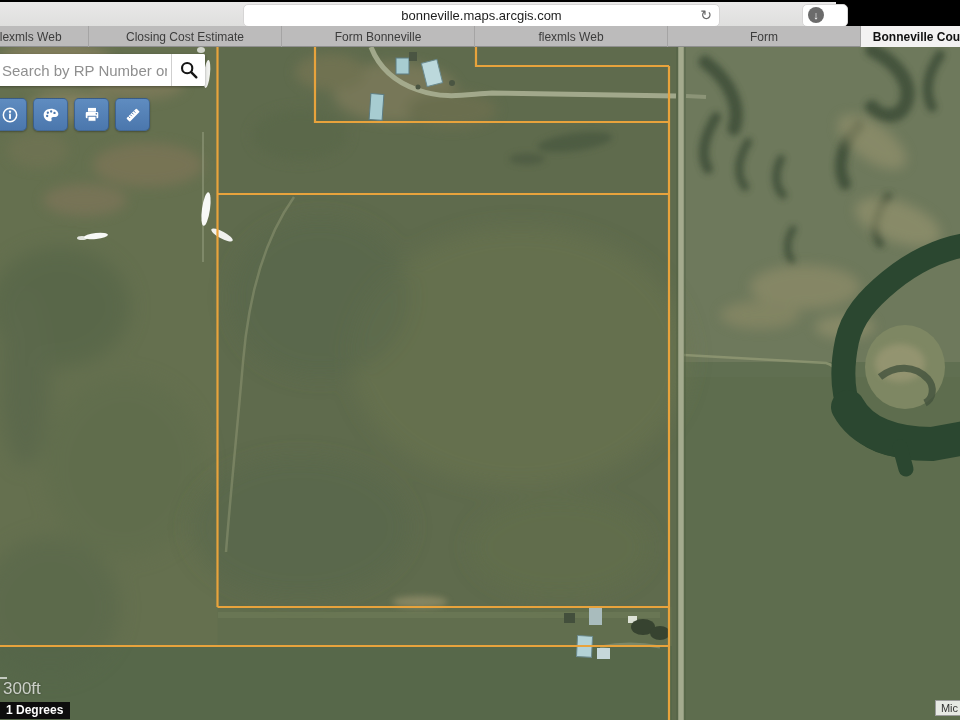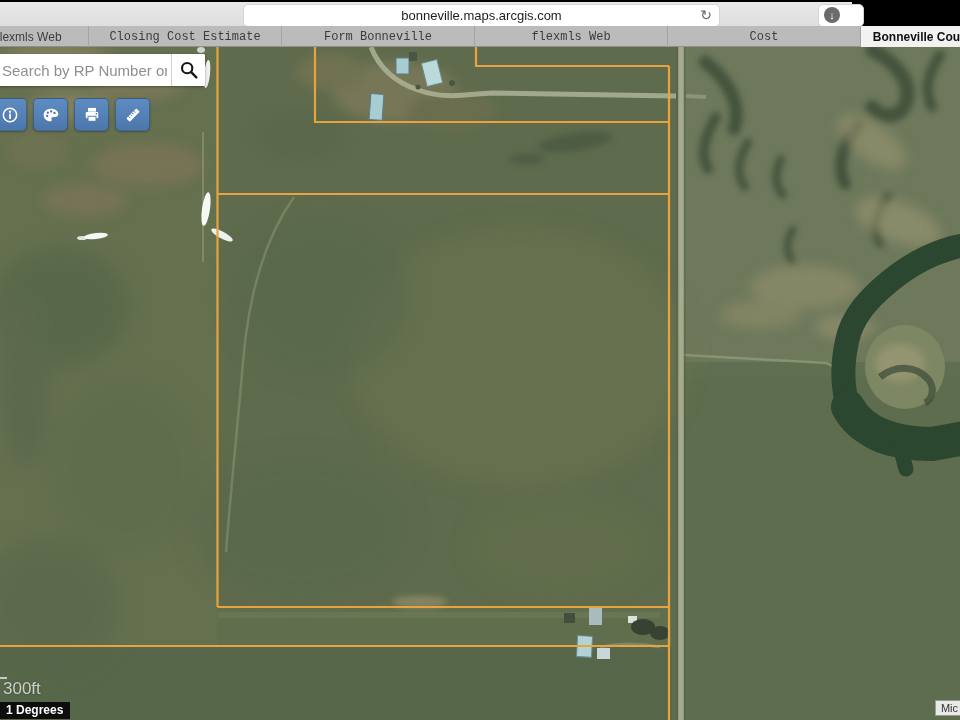--- a/index.html
+++ b/index.html
@@ -4,21 +4,21 @@
 <style>
   html,body{margin:0;padding:0;}
   body{
     width:960px;height:720px;overflow:hidden;position:relative;
     font-family:"Liberation Sans",sans-serif;background:#000;
   }
   
   .topbar{
     position:absolute;left:0;top:2px;width:836px;height:26px;
     background:linear-gradient(var(--chrome-bg,#e9e8e8),#dededd);
-    border-bottom:1px solid #c0bfbf;z-index:40;padding-left:16px;
+    border-bottom:1px solid #c0bfbf;z-index:40;
   }
   .urlfield{
     position:absolute;left:243px;top:2px;width:475px;height:21px;
     background:#fff;border:1px solid #d6d5d5;border-radius:5px;
     font-size:13px;color:#1d1d1d;text-align:center;line-height:21px;
   }
   .reload{
     position:absolute;right:7px;top:0;height:21px;line-height:20px;
     font-size:14px;color:#666;cursor:default;
   }
@@ -37,21 +37,21 @@
     background:var(--tab-bar-bg,#bcbbbb);z-index:40;display:flex;
     margin:0;border-bottom:1px solid #8f8f8f;box-sizing:border-box;
   }
   .tabrow{display:flex;margin-left:-30px;width:1020px;}
   .tab{
     height:21px;display:flex;align-items:center;justify-content:center;
     font-size:12px;color:#3c3c3c;border-right:1px solid #a5a4a4;
     box-sizing:border-box;white-space:nowrap;overflow:hidden;
   }
   .tab.t0{width:119px;}
-  .tab.t1,.tab.t2,.tab.t3,.tab.t4{width:193px;font-family:Liberation Mono, monospace;}
+  .tab.t1,.tab.t2,.tab.t3,.tab.t4{width:193px;}
   .tab.t5{width:129px;border-right:none;}
   .tab.active{background:var(--active-tab-bg,#f3f2f2);font-weight:bold;color:#111;}
   
   .map{position:absolute;left:0;top:47px;width:960px;height:673px;z-index:1;}
   
   .searchbox{
     position:absolute;left:-10px;top:54px;width:215px;height:32px;
     background:#fff;border-radius:2px;display:flex;align-items:stretch;
     box-shadow:0 1px 3px rgba(0,0,0,.35);z-index:30;
   }
@@ -255,21 +255,21 @@
     <div class="tab t1">
         <span>Closing Cost Estimate</span>
       </div>
     <div class="tab t2">
         <span>Form Bonneville</span>
       </div>
     <div class="tab t3">
         <span>flexmls Web</span>
       </div>
     <div class="tab t4">
-        <span>Cost</span>
+        <span>Form</span>
       </div>
     <div class="tab t5 active">
         <span>Bonneville County</span>
       </div>
   </div>
 </div>
 
 <div class="searchbox">
   <input type="text" placeholder="Search by RP Number or C" style="">
   <div class="search-btn">

